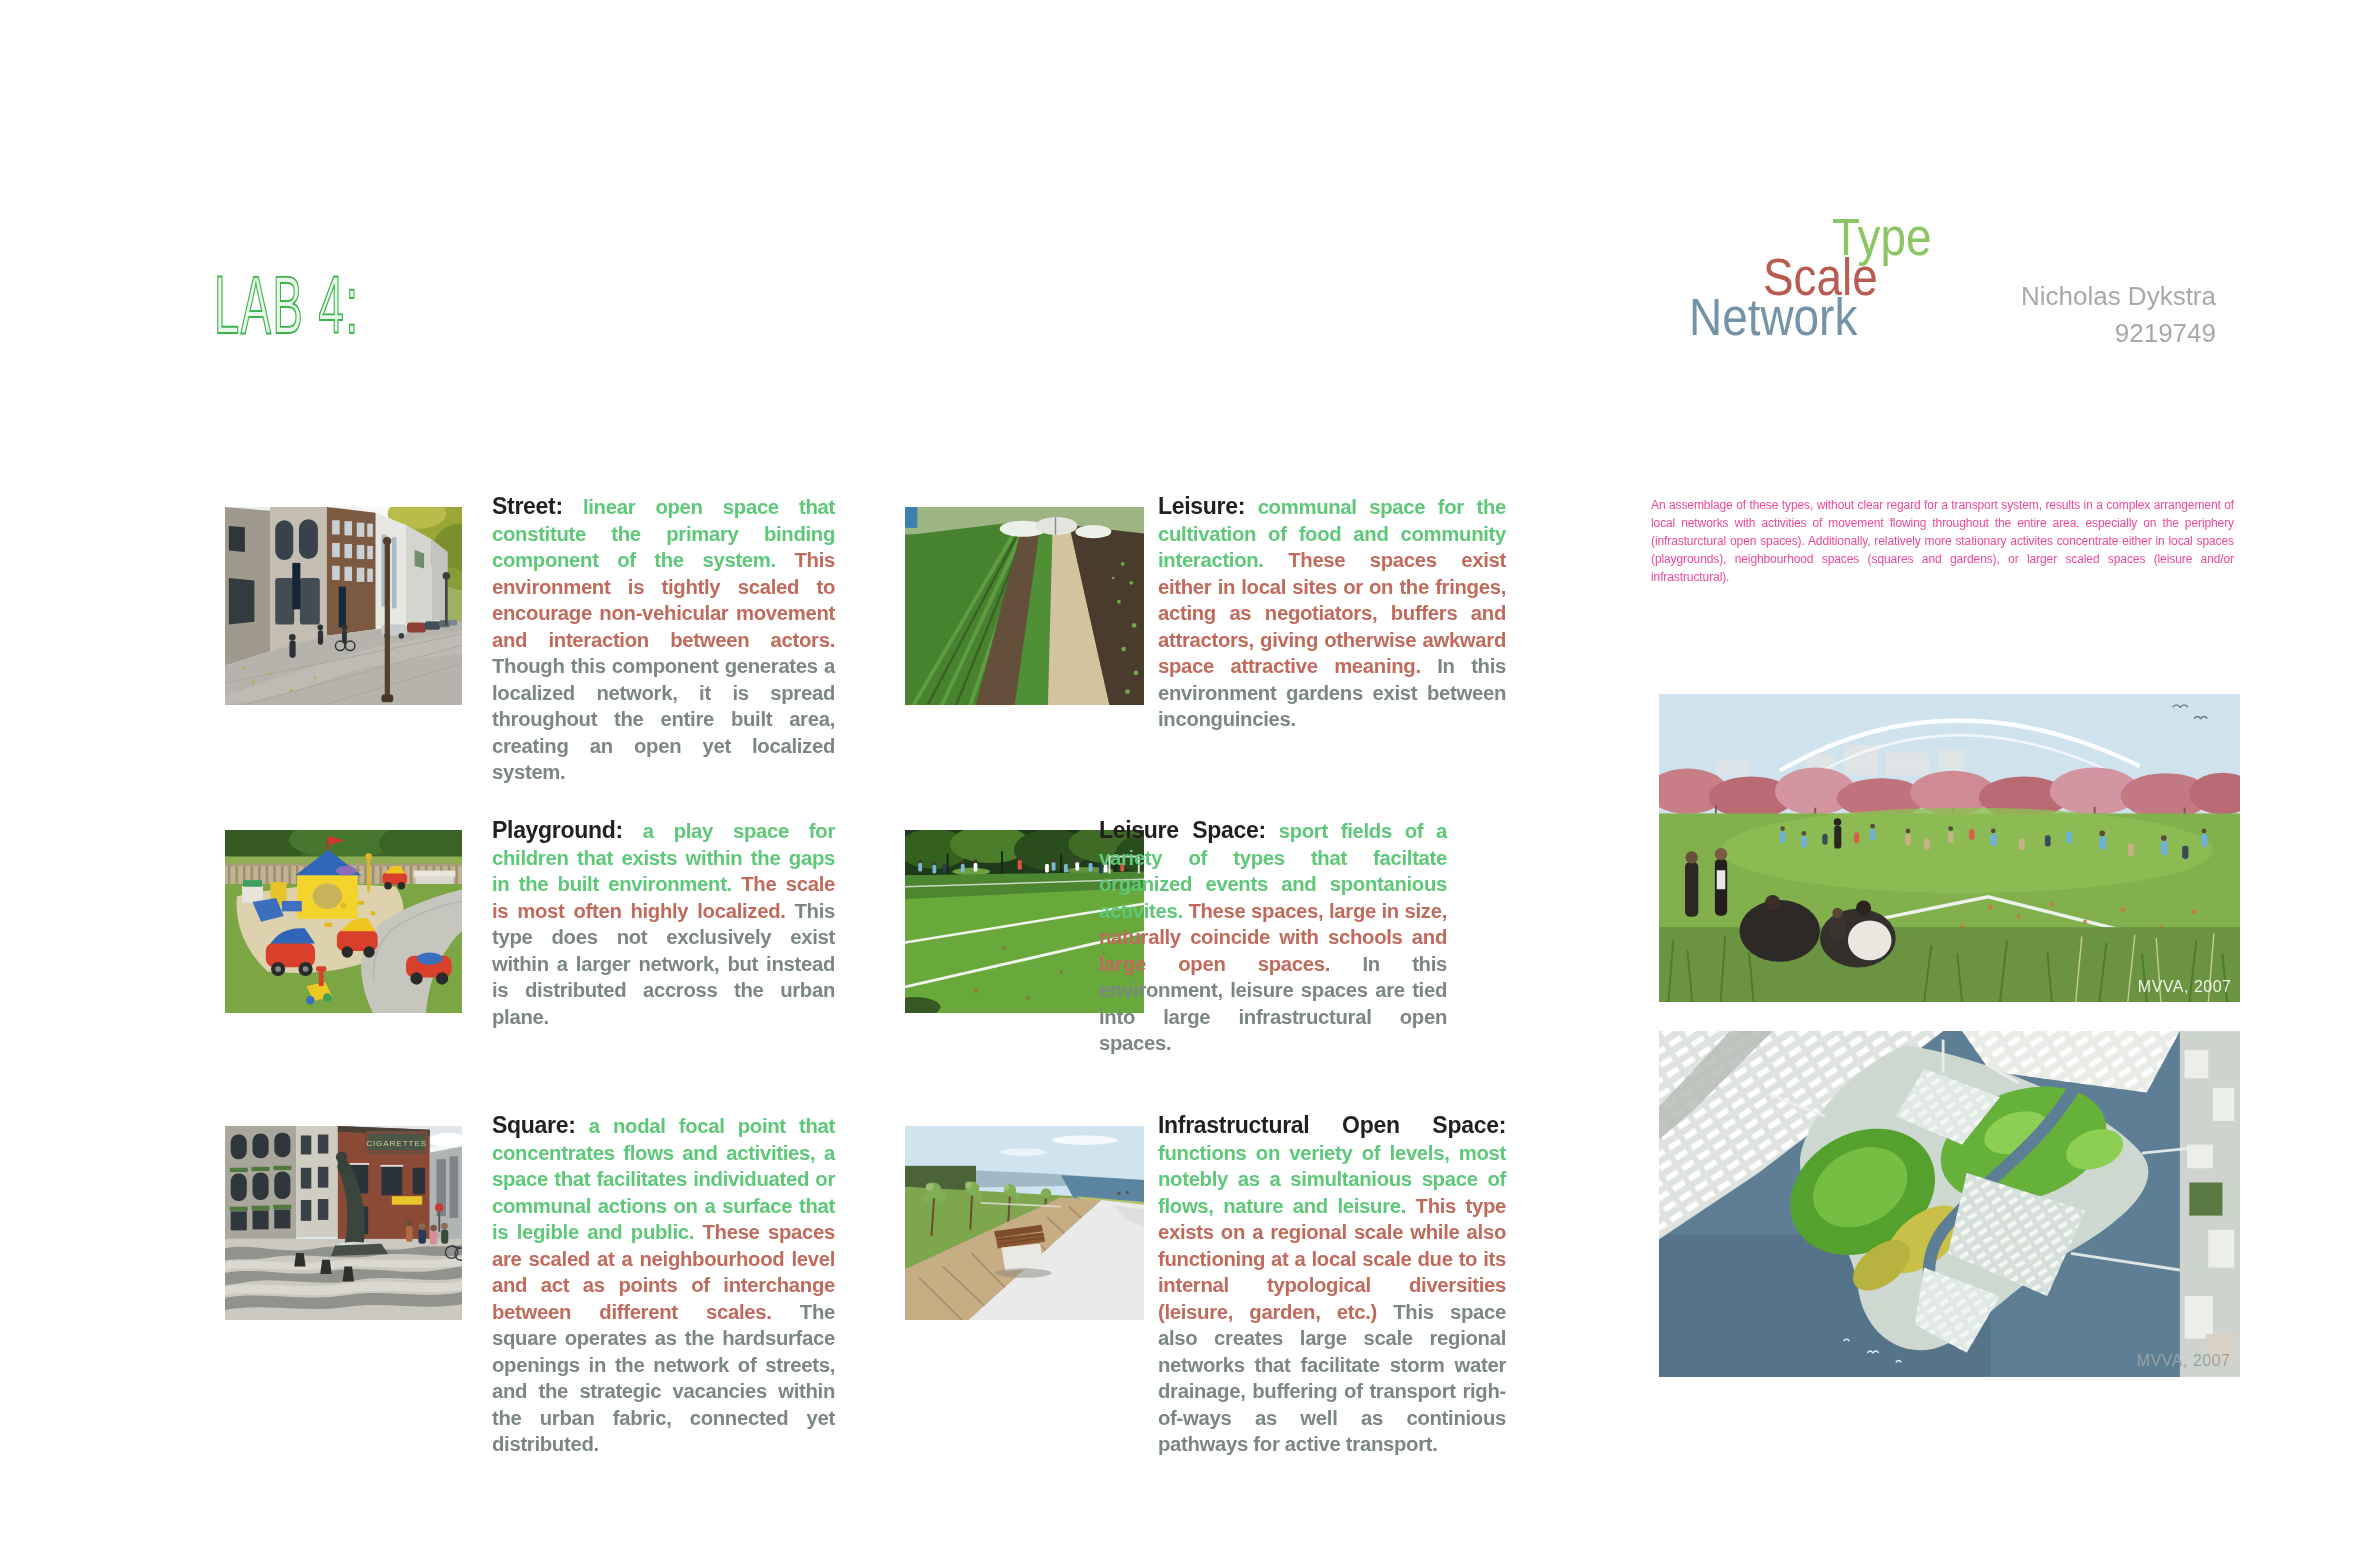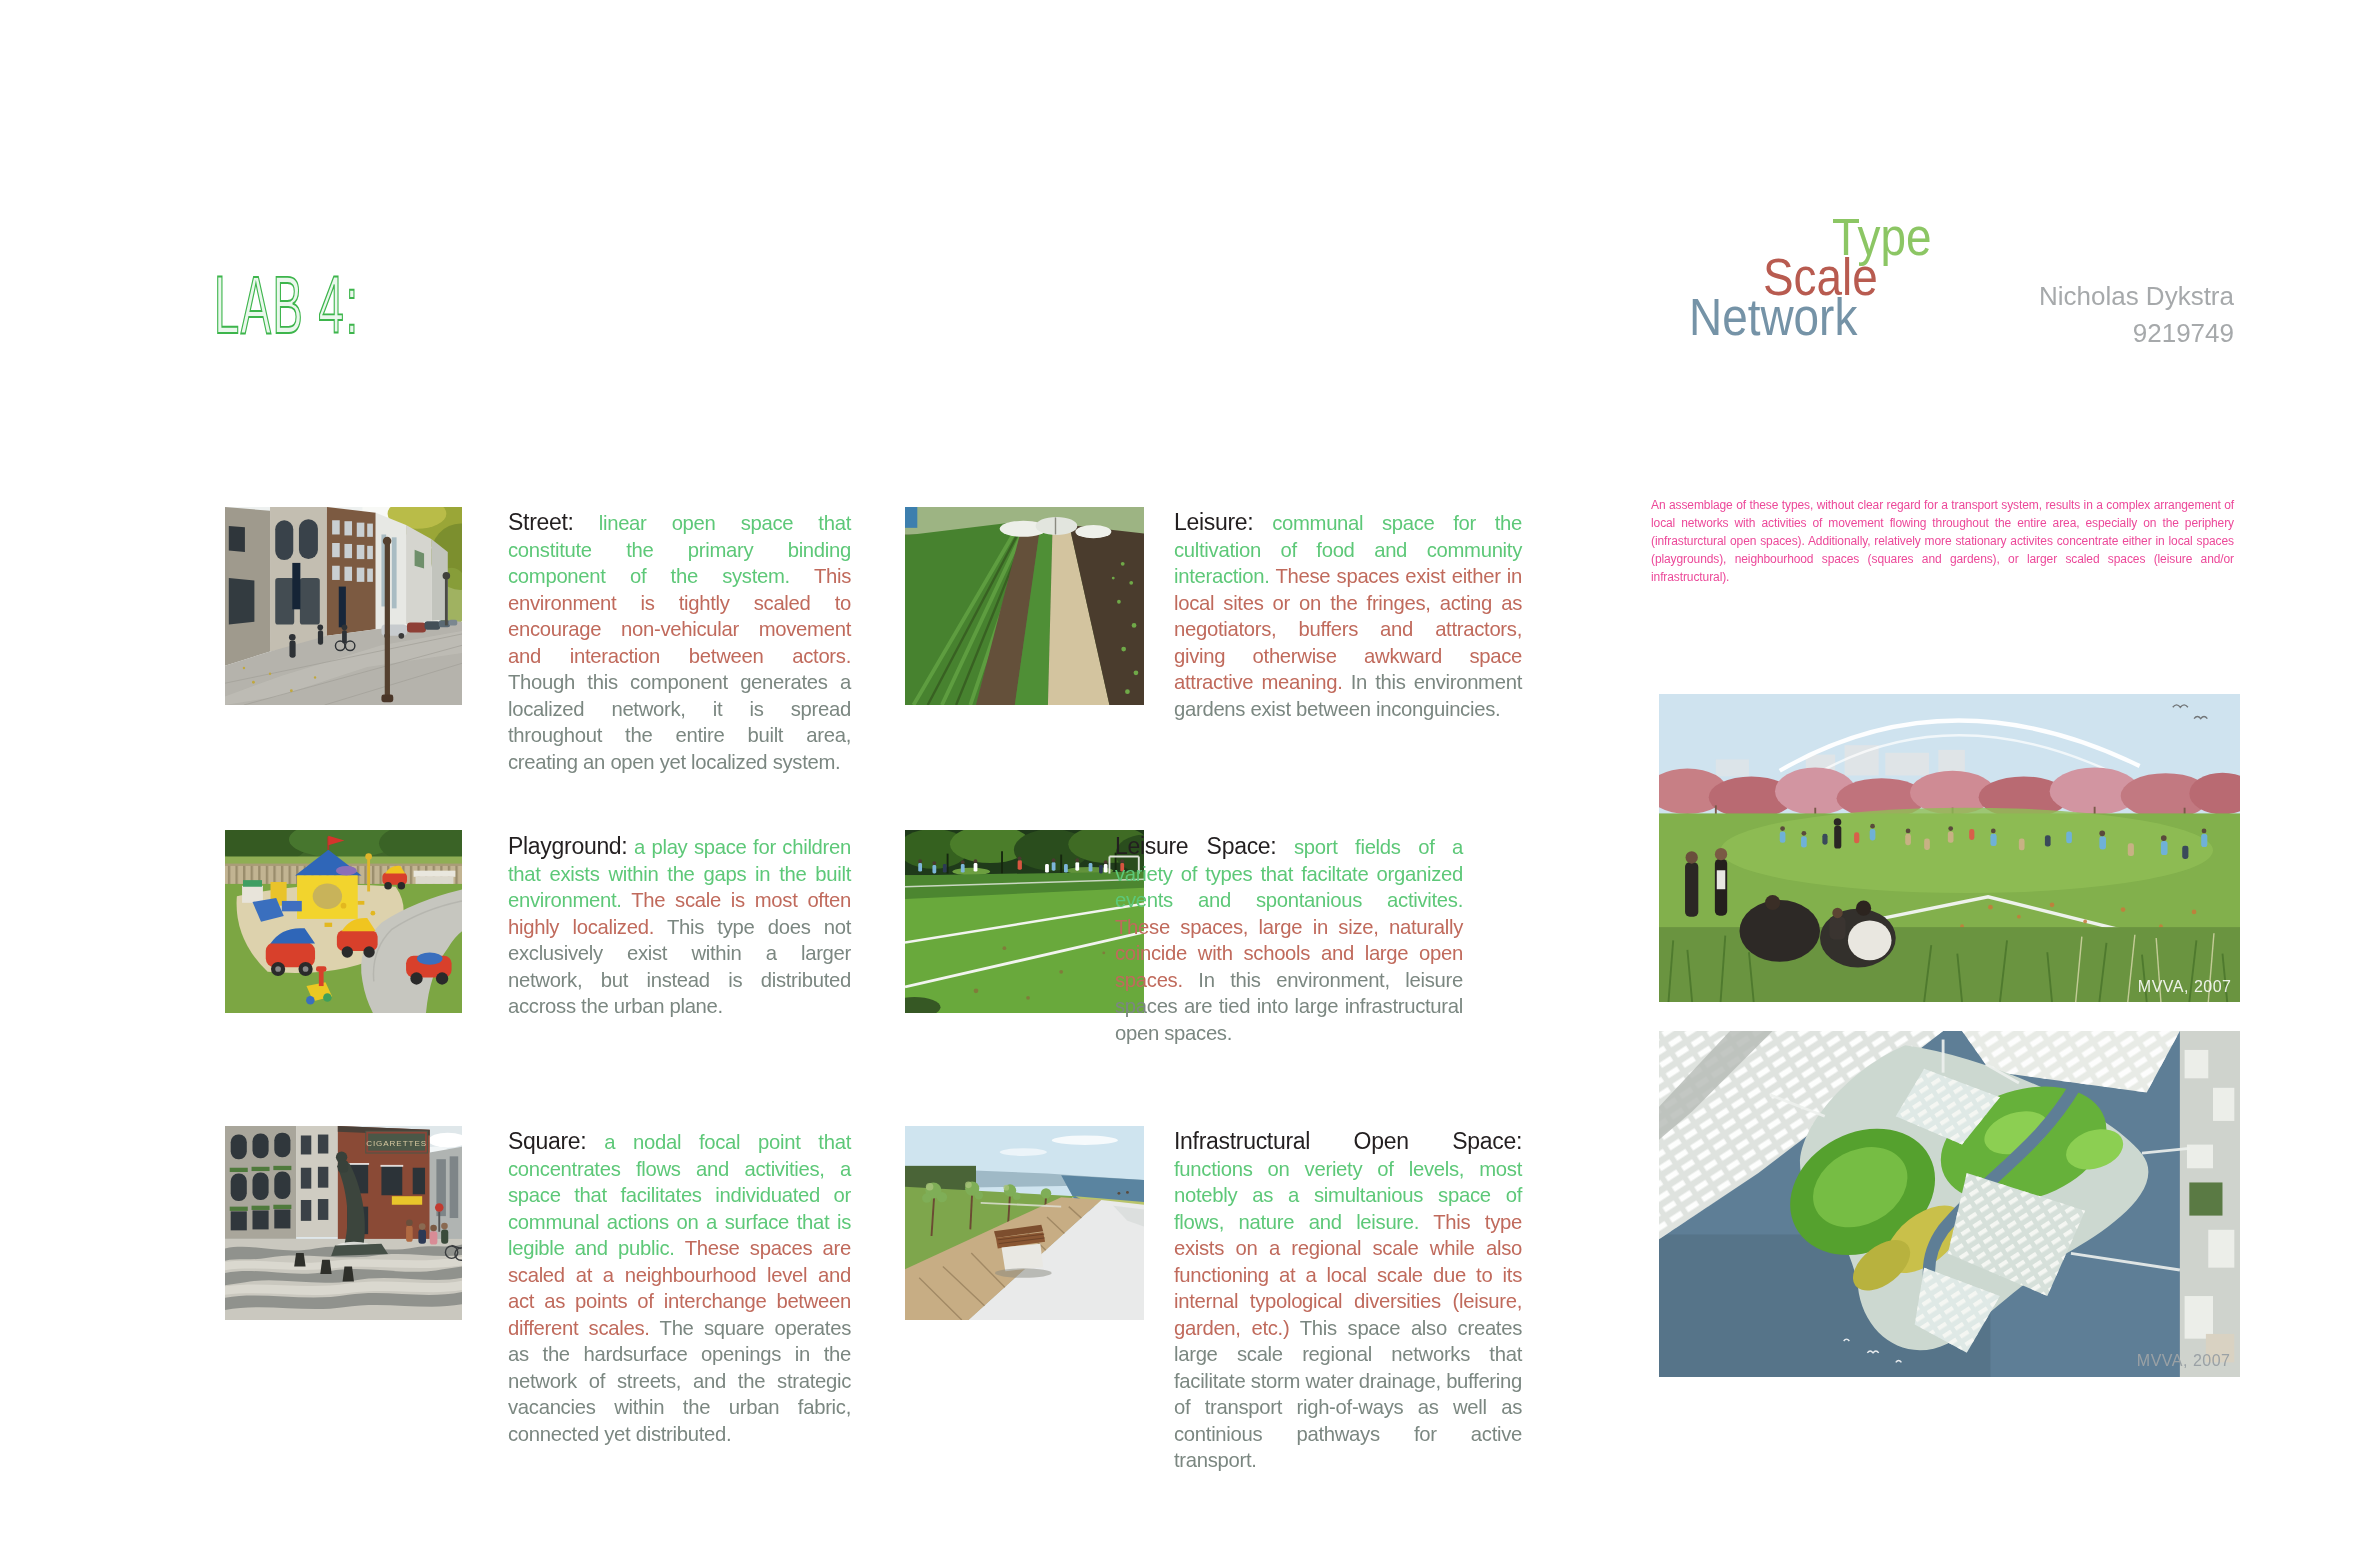--- a/index.html
+++ b/index.html
@@ -15,26 +15,26 @@
     filter:drop-shadow(7.6px 8.5px 7.6px rgba(95,95,95,.45)); }
   .title-text { display:inline-block; font-weight:bold; font-size:160px; line-height:1.05;
     letter-spacing:-3.8px; transform:scaleX(.80); transform-origin:left top; white-space:nowrap;
     background:linear-gradient(180deg,#76b85c 6%,#98b263 30%,#c07767 52%,#93a08c 74%,#7b96ab 96%);
     -webkit-background-clip:text; background-clip:text; color:transparent; }
   .tag { position:absolute; line-height:1; font-size:51px; transform:scaleX(.9);
     transform-origin:left top; white-space:nowrap; }
   #tag-type    { left:1832px; top:212px; color:#8cc664; }
   #tag-scale   { left:1763px; top:252px; color:#b85b50; }
   #tag-network { left:1689px; top:292px; color:#7593a7; }
-  .author { position:absolute; right:179px; top:278px; text-align:right; font-size:26px;
+  .author { position:absolute; right:197px; top:278px; text-align:right; font-size:26px;
     line-height:1.42; color:#a6a9ab; }
 
   
-  .desc { position:absolute; margin:16px; text-align:justify; font-size:20.3px; line-height:26.5px;
-    letter-spacing:-0.3px; }
+  .desc { position:absolute; margin:0; text-align:justify; font-size:20.3px; line-height:26.5px;
+    letter-spacing:-0.3px;font-weight:bold; }
   .desc .h { color:#231f20; font-size:23px; }
   .desc .g { color:#5dc878; }
   .desc .r { color:#c06a5c; }
   .desc .y { color:#7b8781; }
   .summary { position:absolute; left:1651px; top:496px; width:583px; margin:0;
     text-align:justify; font-size:12px; line-height:18px; letter-spacing:-0.1px; color:#ec4899; }
 
   
   .photo { position:absolute; margin:8px; overflow:hidden; background:#dddddd; }
   .photo svg { display:block; width:100%; height:100%; }

